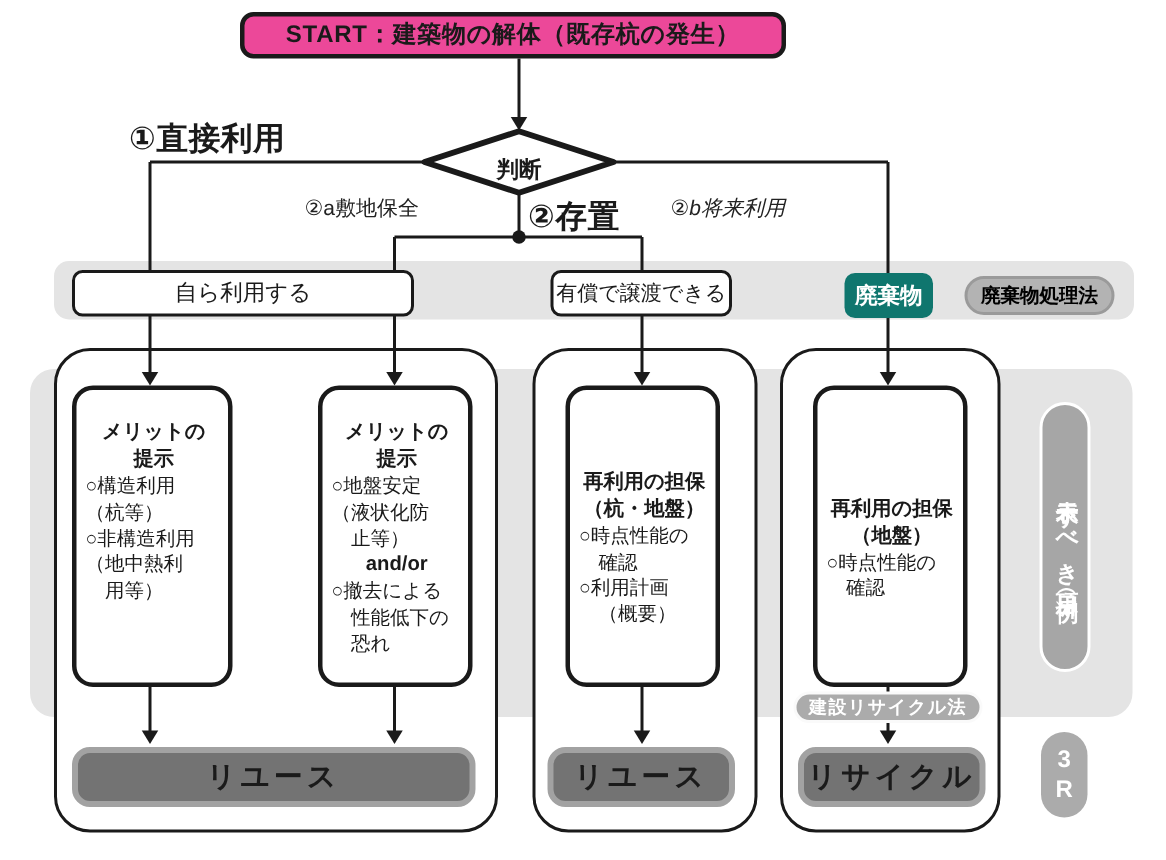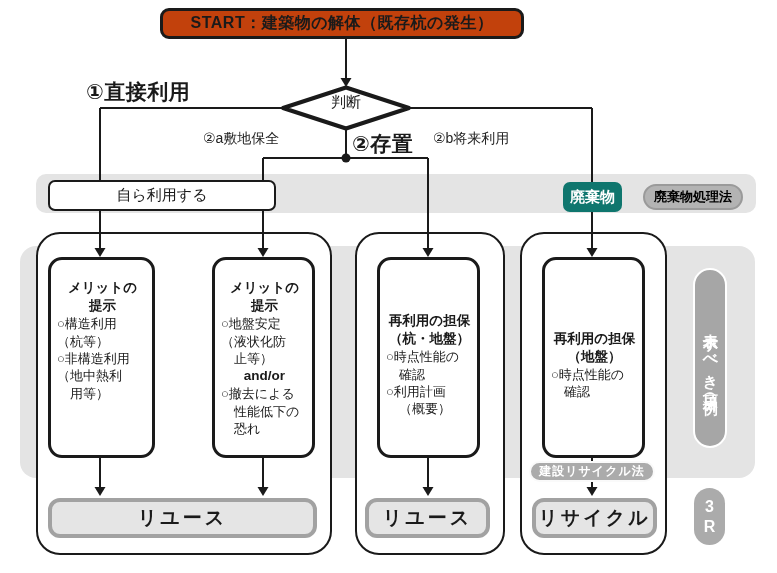--- a/index.html
+++ b/index.html
@@ -15,51 +15,51 @@
   #gray-main{left:20px;top:246px;width:735px;height:232px;border-radius:16px;z-index:0;}
   #gray-band{left:36px;top:174px;width:720px;height:39px;border-radius:10px;z-index:0;}
   
   .group{background:#fff;border:2.5px solid #1a1a1a;border-radius:24px;z-index:1;}
   #group-1{left:36px;top:232px;width:296px;height:323px;}
   #group-2{left:355px;top:232px;width:150px;height:323px;}
   #group-3{left:520px;top:232px;width:147px;height:323px;}
   
   #connectors{left:0;top:0;width:777px;height:573px;z-index:3;}
   
-  #start-node{left:160px;top:8px;width:364px;height:31px;background:#c2410c;border:3px solid #1a1a1a;
+  #start-node{left:160px;top:8px;width:364px;height:31px;background:#ec4899;border:3px solid #1a1a1a;
     border-radius:9px;font-size:16px;font-weight:bold;z-index:4;letter-spacing:.5px;}
-  #decision-label{left:316px;top:93px;width:60px;font-size:15px;font-weight:normal;text-align:center;z-index:4;}
+  #decision-label{left:316px;top:104px;width:60px;font-size:15px;font-weight:bold;text-align:center;z-index:4;}
   
   .branch-lg{font-size:21px;font-weight:bold;z-index:4;letter-spacing:.5px;}
   #label-1{left:86px;top:78px;}
   #label-3{left:532px;top:78px;}
   #label-2{left:352px;top:130px;}
   .branch-sm{font-size:14px;z-index:4;color:#222;}
   #label-2a{left:203px;top:130px;}
-  #label-2b{left:433px;top:130px;}
+  #label-2b{left:447px;top:130px;font-style:italic;}
   
   #self-use{left:48px;top:180px;width:228px;height:31px;background:#fff;border:2.5px solid #1a1a1a;
     border-radius:7px;font-size:15px;z-index:4;}
   #paid-transfer{left:367px;top:180px;width:121px;height:31px;background:#fff;border:2.5px solid #1a1a1a;
     border-radius:7px;font-size:14px;z-index:4;}
   #waste-node{left:563px;top:182px;width:59px;height:30px;background:#0f766e;color:#fff;
     border-radius:7px;font-size:15px;font-weight:bold;z-index:4;}
   #waste-law-badge{left:643px;top:184px;width:100px;height:26px;background:#b3b3b3;border:2px solid #9a9a9a;
     border-radius:14px;color:#000000;font-size:13px;font-weight:bold;z-index:4;}
   
   .detail{background:#fff;border:3px solid #1a1a1a;border-radius:14px;z-index:4;
     font-size:13px;line-height:1.34;padding:19px 4px 4px 6px;}
   #detail-1{left:48px;top:257px;width:107px;height:201px;}
   #detail-2{left:212px;top:257px;width:103px;height:201px;}
   #detail-3{left:377px;top:257px;width:103px;height:201px;display:flex;flex-direction:column;justify-content:center;}
   #detail-4{left:542px;top:257px;width:103px;height:201px;display:flex;flex-direction:column;justify-content:center;}
   .detail .hd{font-weight:bold;text-align:center;font-size:13.5px;}
   .detail .bd{text-align:left;}
   
-  .output{background:#e5e5e5;border:4px solid #a2a2a2;border-radius:12px;z-index:4;
+  .output{background:#737373;border:4px solid #a2a2a2;border-radius:12px;z-index:4;
     font-size:19px;font-weight:bold;letter-spacing:3px;}
   #output-reuse-1{left:48px;top:498px;width:269px;height:40px;}
   #output-reuse-2{left:365px;top:498px;width:125px;height:40px;}
   #output-recycle{left:532px;top:498px;width:125px;height:40px;}
   
   #recycle-law-badge{left:529px;top:461px;width:126px;height:21px;background:#ababab;border:2px solid #fafafa;
     border-radius:12px;color:#fff;font-size:12px;font-weight:bold;z-index:5;letter-spacing:1px;}
   #display-items-badge{left:693px;top:268px;width:34px;height:180px;background:#a6a6a6;border:2.5px solid #fff;
     border-radius:18px;color:#fff;font-size:15px;font-weight:bold;z-index:4;
     writing-mode:vertical-rl;letter-spacing:2px;}
@@ -108,20 +108,23 @@
 
   <div class="abs" id="decision-label">判断</div>
 
   <div class="abs branch-lg" id="label-1">①直接利用</div>
   <div class="abs branch-lg" id="label-2">②存置</div>
   <div class="abs branch-sm" id="label-2a">②a敷地保全</div>
   <div class="abs branch-sm" id="label-2b">②b将来利用</div>
 
   <div class="abs center" id="self-use">
     <span>自ら利用する</span>
+  </div>
+  <div class="abs center" id="paid-transfer">
+    <span>有償で譲渡できる</span>
   </div>
   <div class="abs center" id="waste-node">
     <span>廃棄物</span>
   </div>
   <div class="abs center" id="waste-law-badge">
     <span>廃棄物処理法</span>
   </div>
 
   <div class="abs detail" id="detail-1">
     <div class="hd multiline">メリットの

